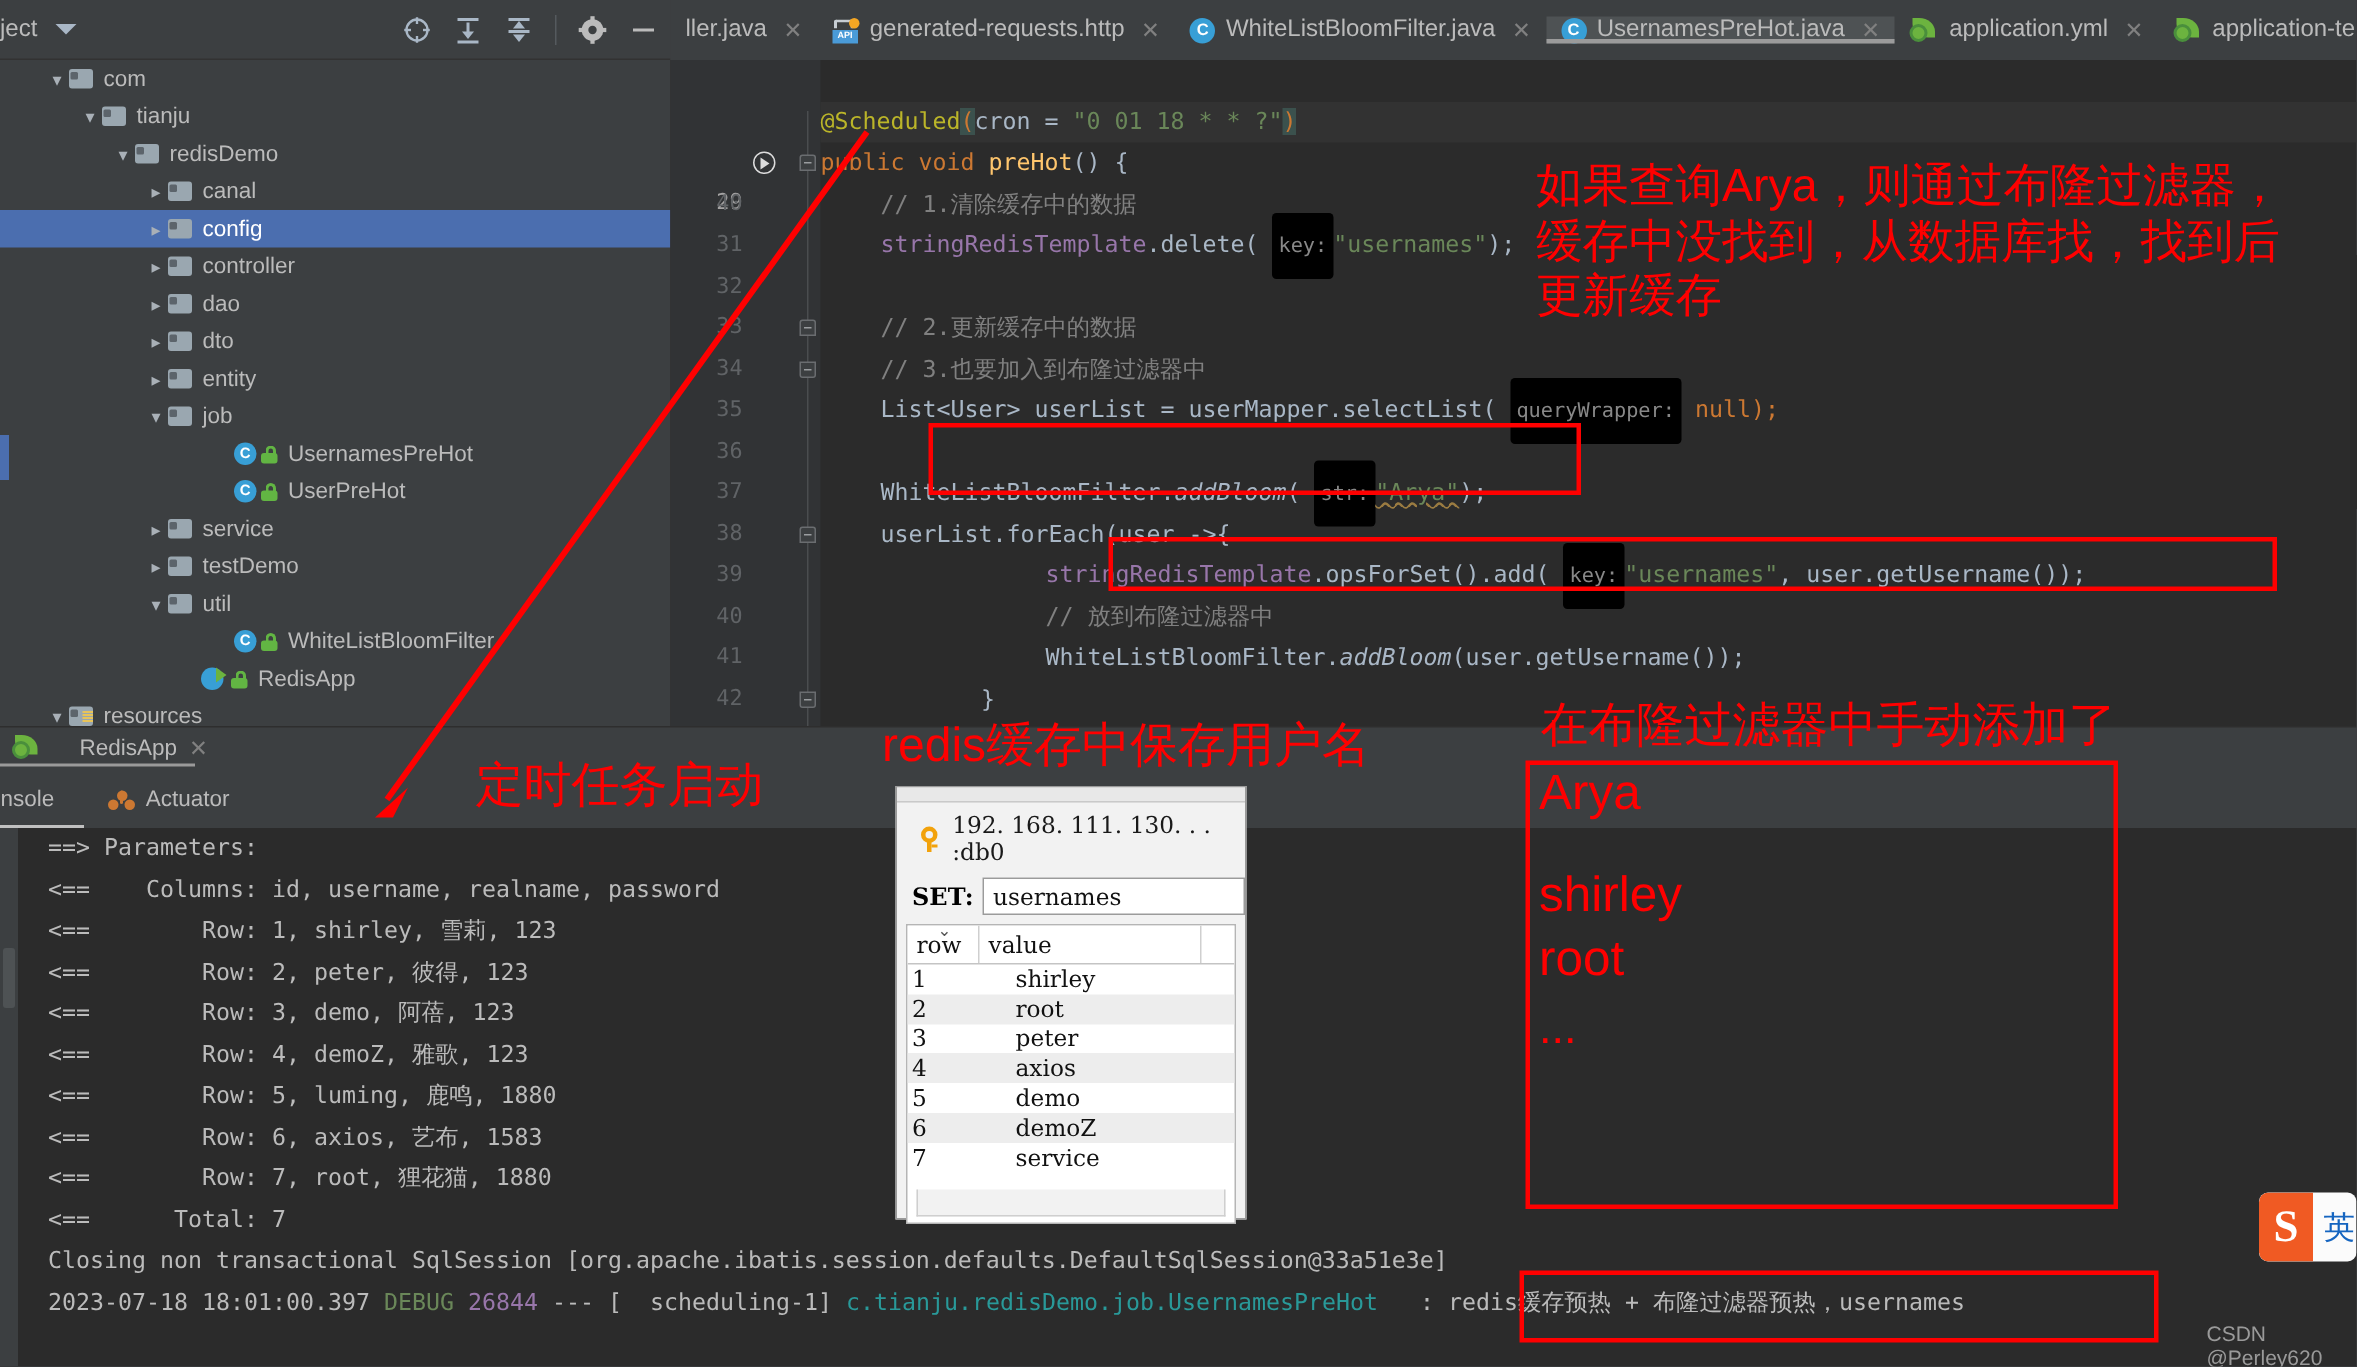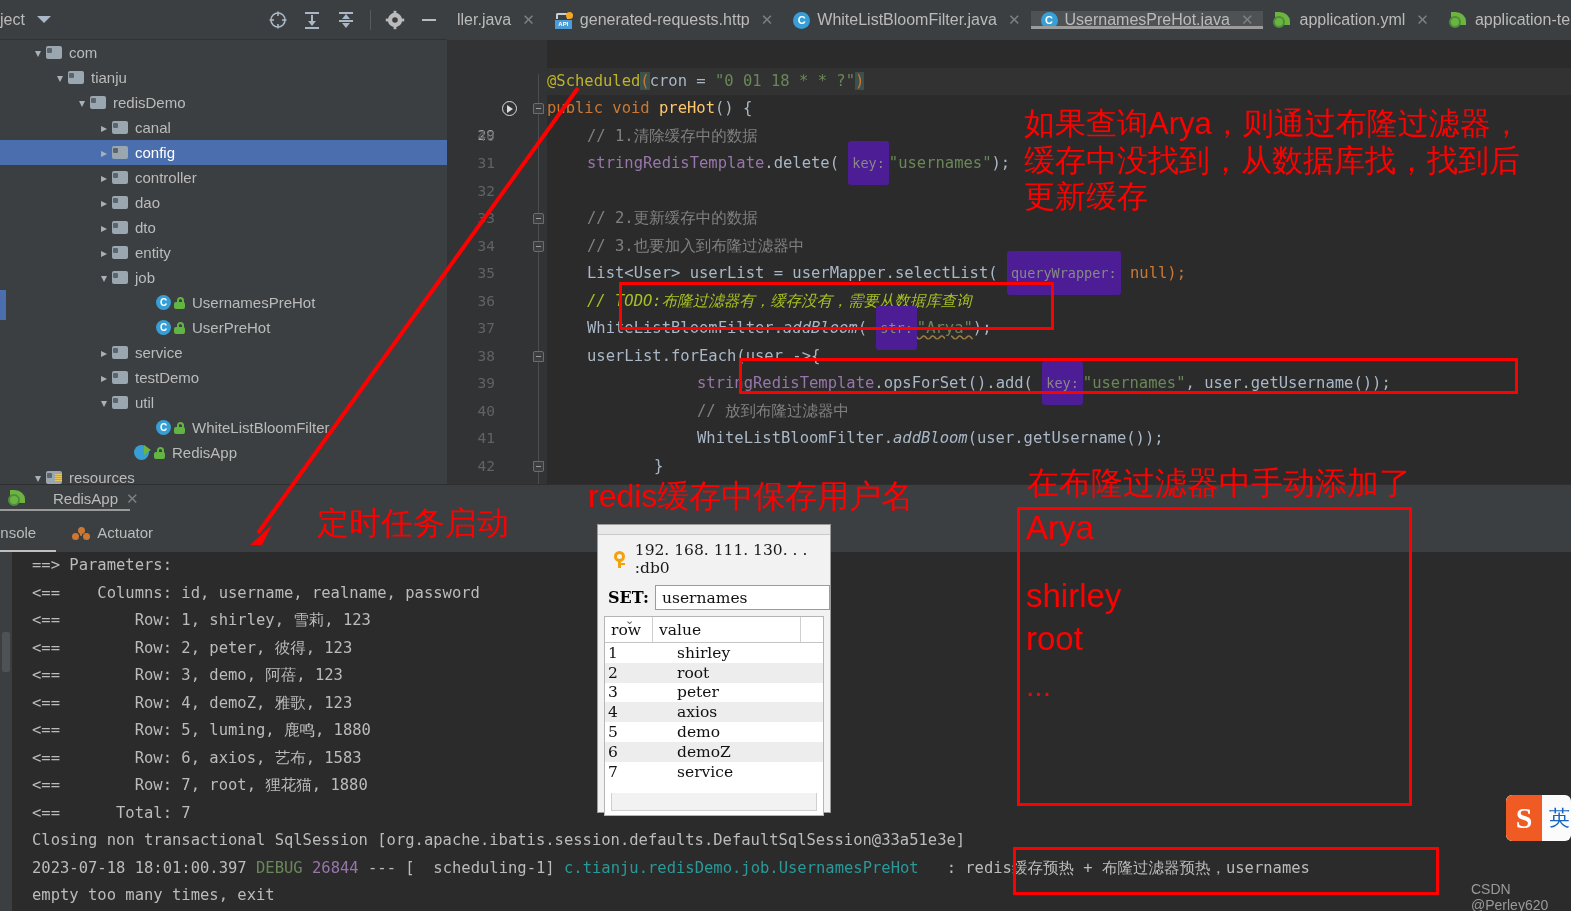--- a/index.html
+++ b/index.html
@@ -142,21 +142,21 @@
   .ann { color: #bbb529; }  
   .s   { color: #6a8759; }  
   .cm  { color: #808080; }  
   .todo{ color: #a8c023; font-style: italic; }
   .f   { color: #ffc66d; }  
   .fld { color: #9876aa; }  
   .cls { color: #a9b7c6; }
   .p   { color: #a9b7c6; }
   .it  { font-style: italic; }
   .hint {
-    background: #4c1d95; color: #888888; font-size: 13.5px;
+    background: #000000; color: #888888; font-size: 13.5px;
     padding: 14px 4px; border-radius: 3px;
   }
   .brmatch { background: #3b514d; }
   .wavy { text-decoration: underline; text-decoration-style: wavy;
           text-decoration-color: #9a7b41; }
   .nousages { color: #6a6a6a; font-size: 13.5px; font-family:"Liberation Sans",sans-serif;}
   .fold { position:absolute; left: 86px; width:11px; height:11px; border:1px solid #6a6d70;
           background:#3c3f41; }
   .fold.t { border-radius:2px 2px 0 0; }
   .fold.b { border-radius:0 0 2px 2px; }
@@ -531,21 +531,20 @@
       <span class="code" style="left:140px;"><span class="cm">// 3.也要加入到布隆过滤器中</span></span>
     </div>
 
     <div class="codeline">
       <span class="lnum">36</span>
       <span class="code" style="left:140px;"><span class="p"><span>List&lt;User&gt; userList = userMapper.selectList(</span></span> <span class="hint">queryWrapper:</span> <span class="k">null);</span></span>
     </div>
 
     <div class="codeline">
       <span class="lnum">37</span>
-      <span class="code" style="left:140px;"><span class="todo">// TODO:布隆过滤器有，缓存没有，需要从数据库查询</span></span>
     </div>
 
     <div class="codeline">
       <span class="lnum">38</span>
       <span class="code" style="left:140px;"><span class="cls">WhiteListBloomFilter.</span><span class="it cls">addBloom</span><span class="p">(</span> <span class="hint">str:</span><span class="s wavy">"Arya"</span><span class="p">);</span></span>
     </div>
 
     <div class="codeline">
       <span class="lnum">39</span>
       <span class="fold t" style="top:8px;"><span class="mid"></span></span>
@@ -611,21 +610,20 @@
       <div class="cline">&lt;==        Row: 1, shirley, 雪莉, 123</div>
       <div class="cline">&lt;==        Row: 2, peter, 彼得, 123</div>
       <div class="cline">&lt;==        Row: 3, demo, 阿蓓, 123</div>
       <div class="cline">&lt;==        Row: 4, demoZ, 雅歌, 123</div>
       <div class="cline">&lt;==        Row: 5, luming, 鹿鸣, 1880</div>
       <div class="cline">&lt;==        Row: 6, axios, 艺布, 1583</div>
       <div class="cline">&lt;==        Row: 7, root, 狸花猫, 1880</div>
       <div class="cline">&lt;==      Total: 7</div>
       <div class="cline">Closing non transactional SqlSession [org.apache.ibatis.session.defaults.DefaultSqlSession@33a51e3e]</div>
       <div class="cline"><span>2023-07-18 18:01:00.397</span> <span class="g-debug">DEBUG</span> <span class="g-num">26844</span> <span>--- [</span><span>  scheduling-1]</span> <span class="g-cls">c.tianju.redisDemo.job.UsernamesPreHot</span>   <span>: redis缓存预热 + 布隆过滤器预热，usernames</span></div>
-      <div class="cline">empty too many times, exit</div>
     </div>
   <div class="left-strip">
       <div class="console-knob"></div>
     </div>
 
   <div class="redisview">
     <div class="rv-titlebar"></div>
     <div class="rv-head">
       <span class="rv-key">
           <span class="ring"></span>

